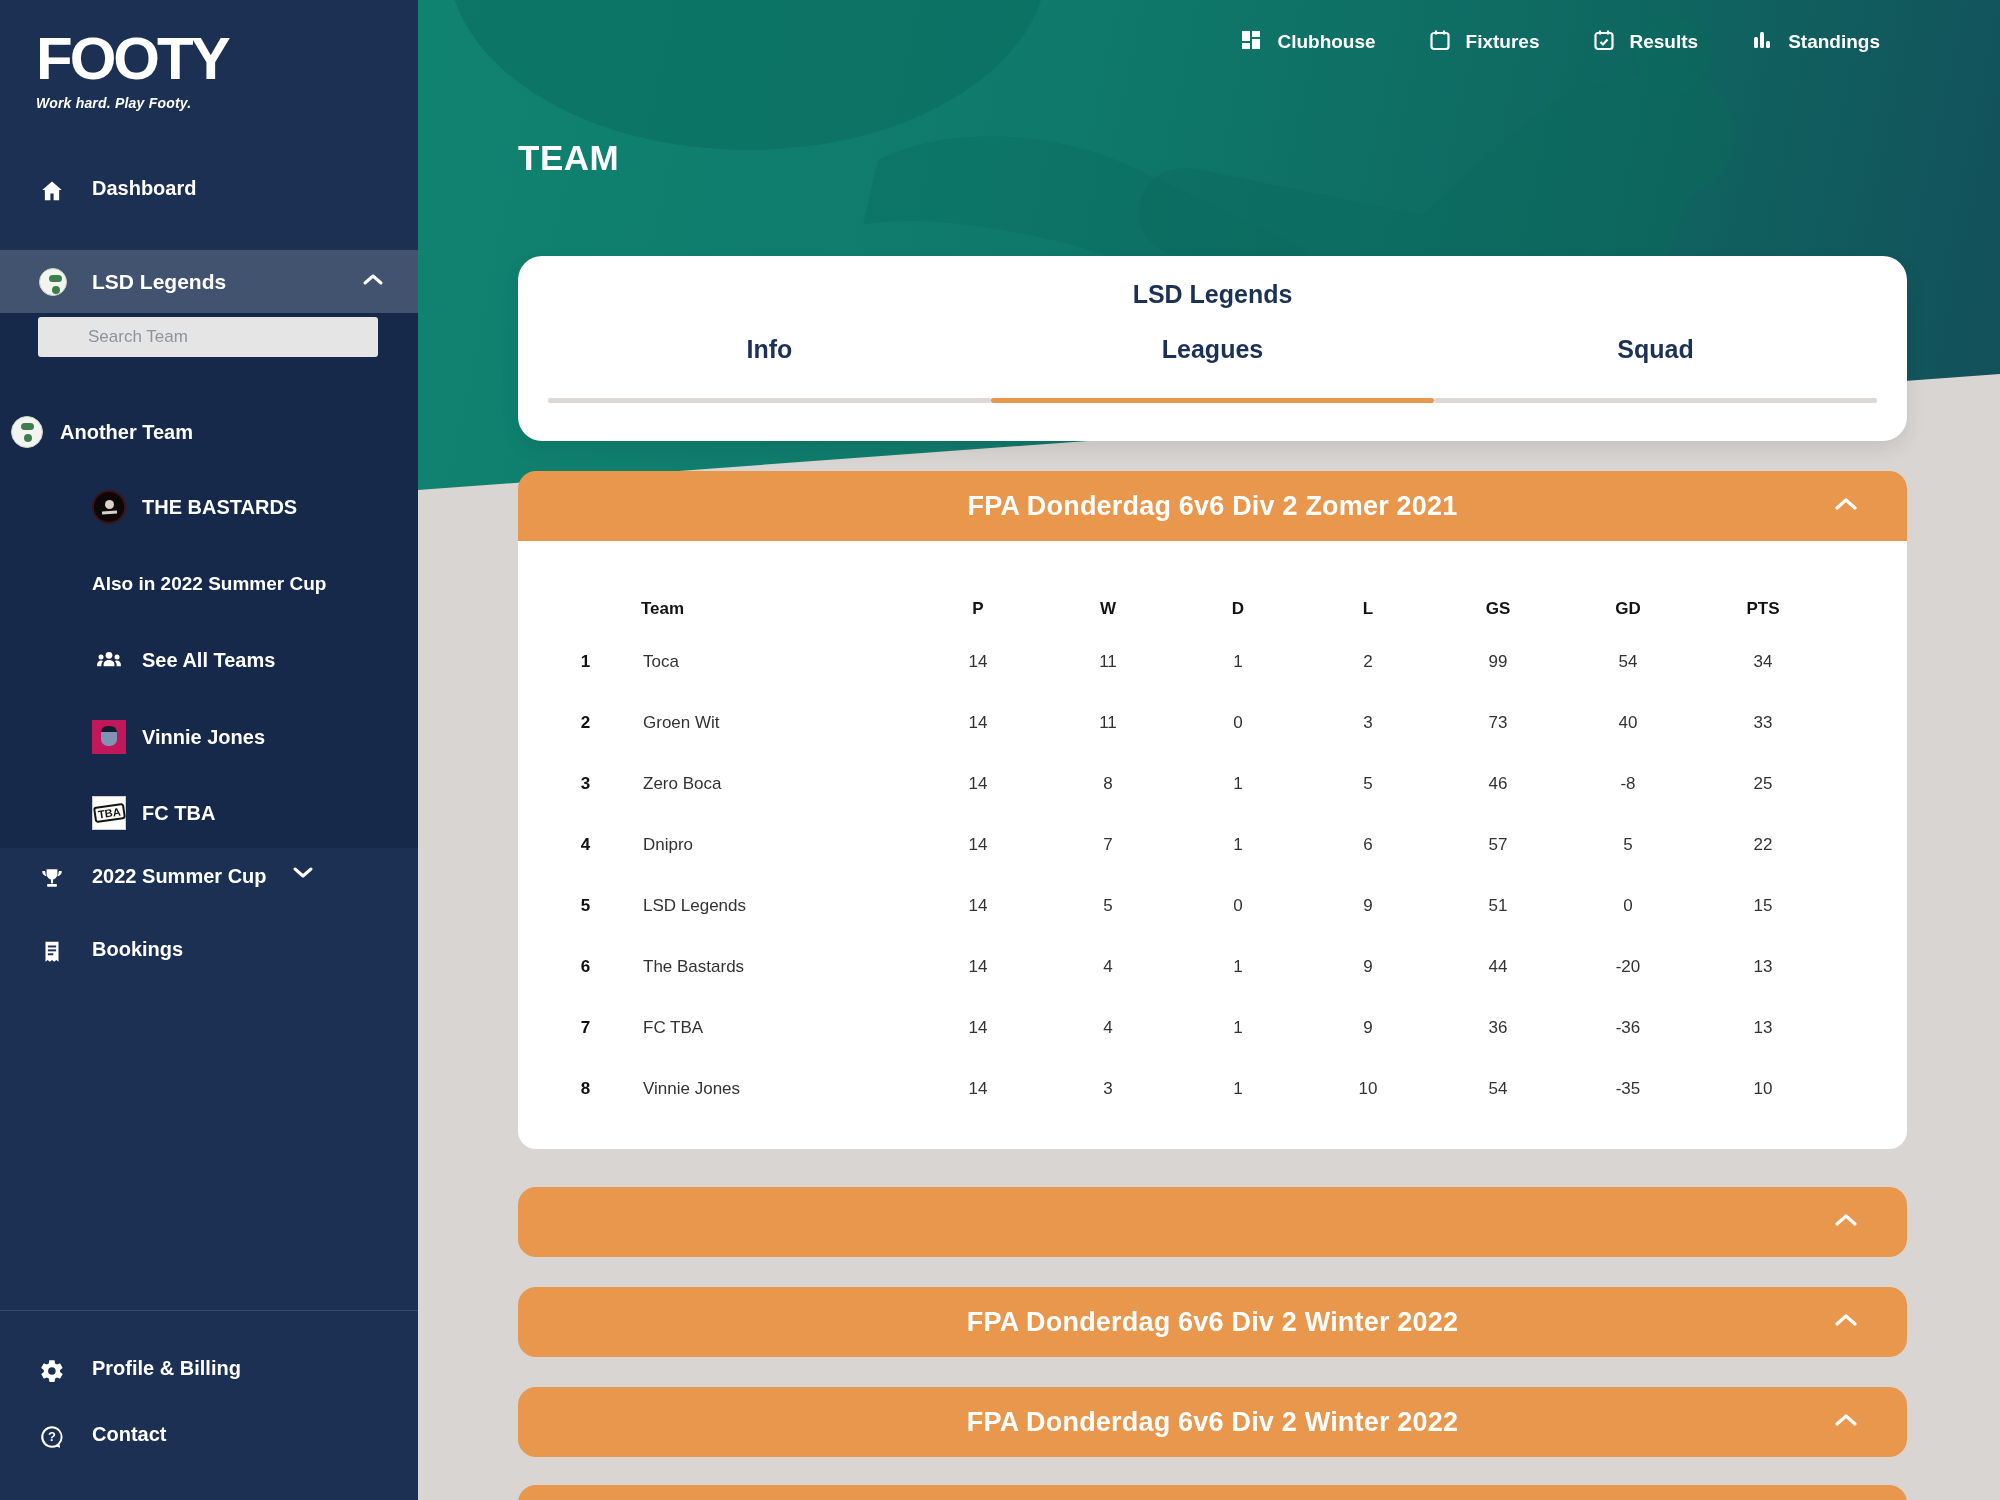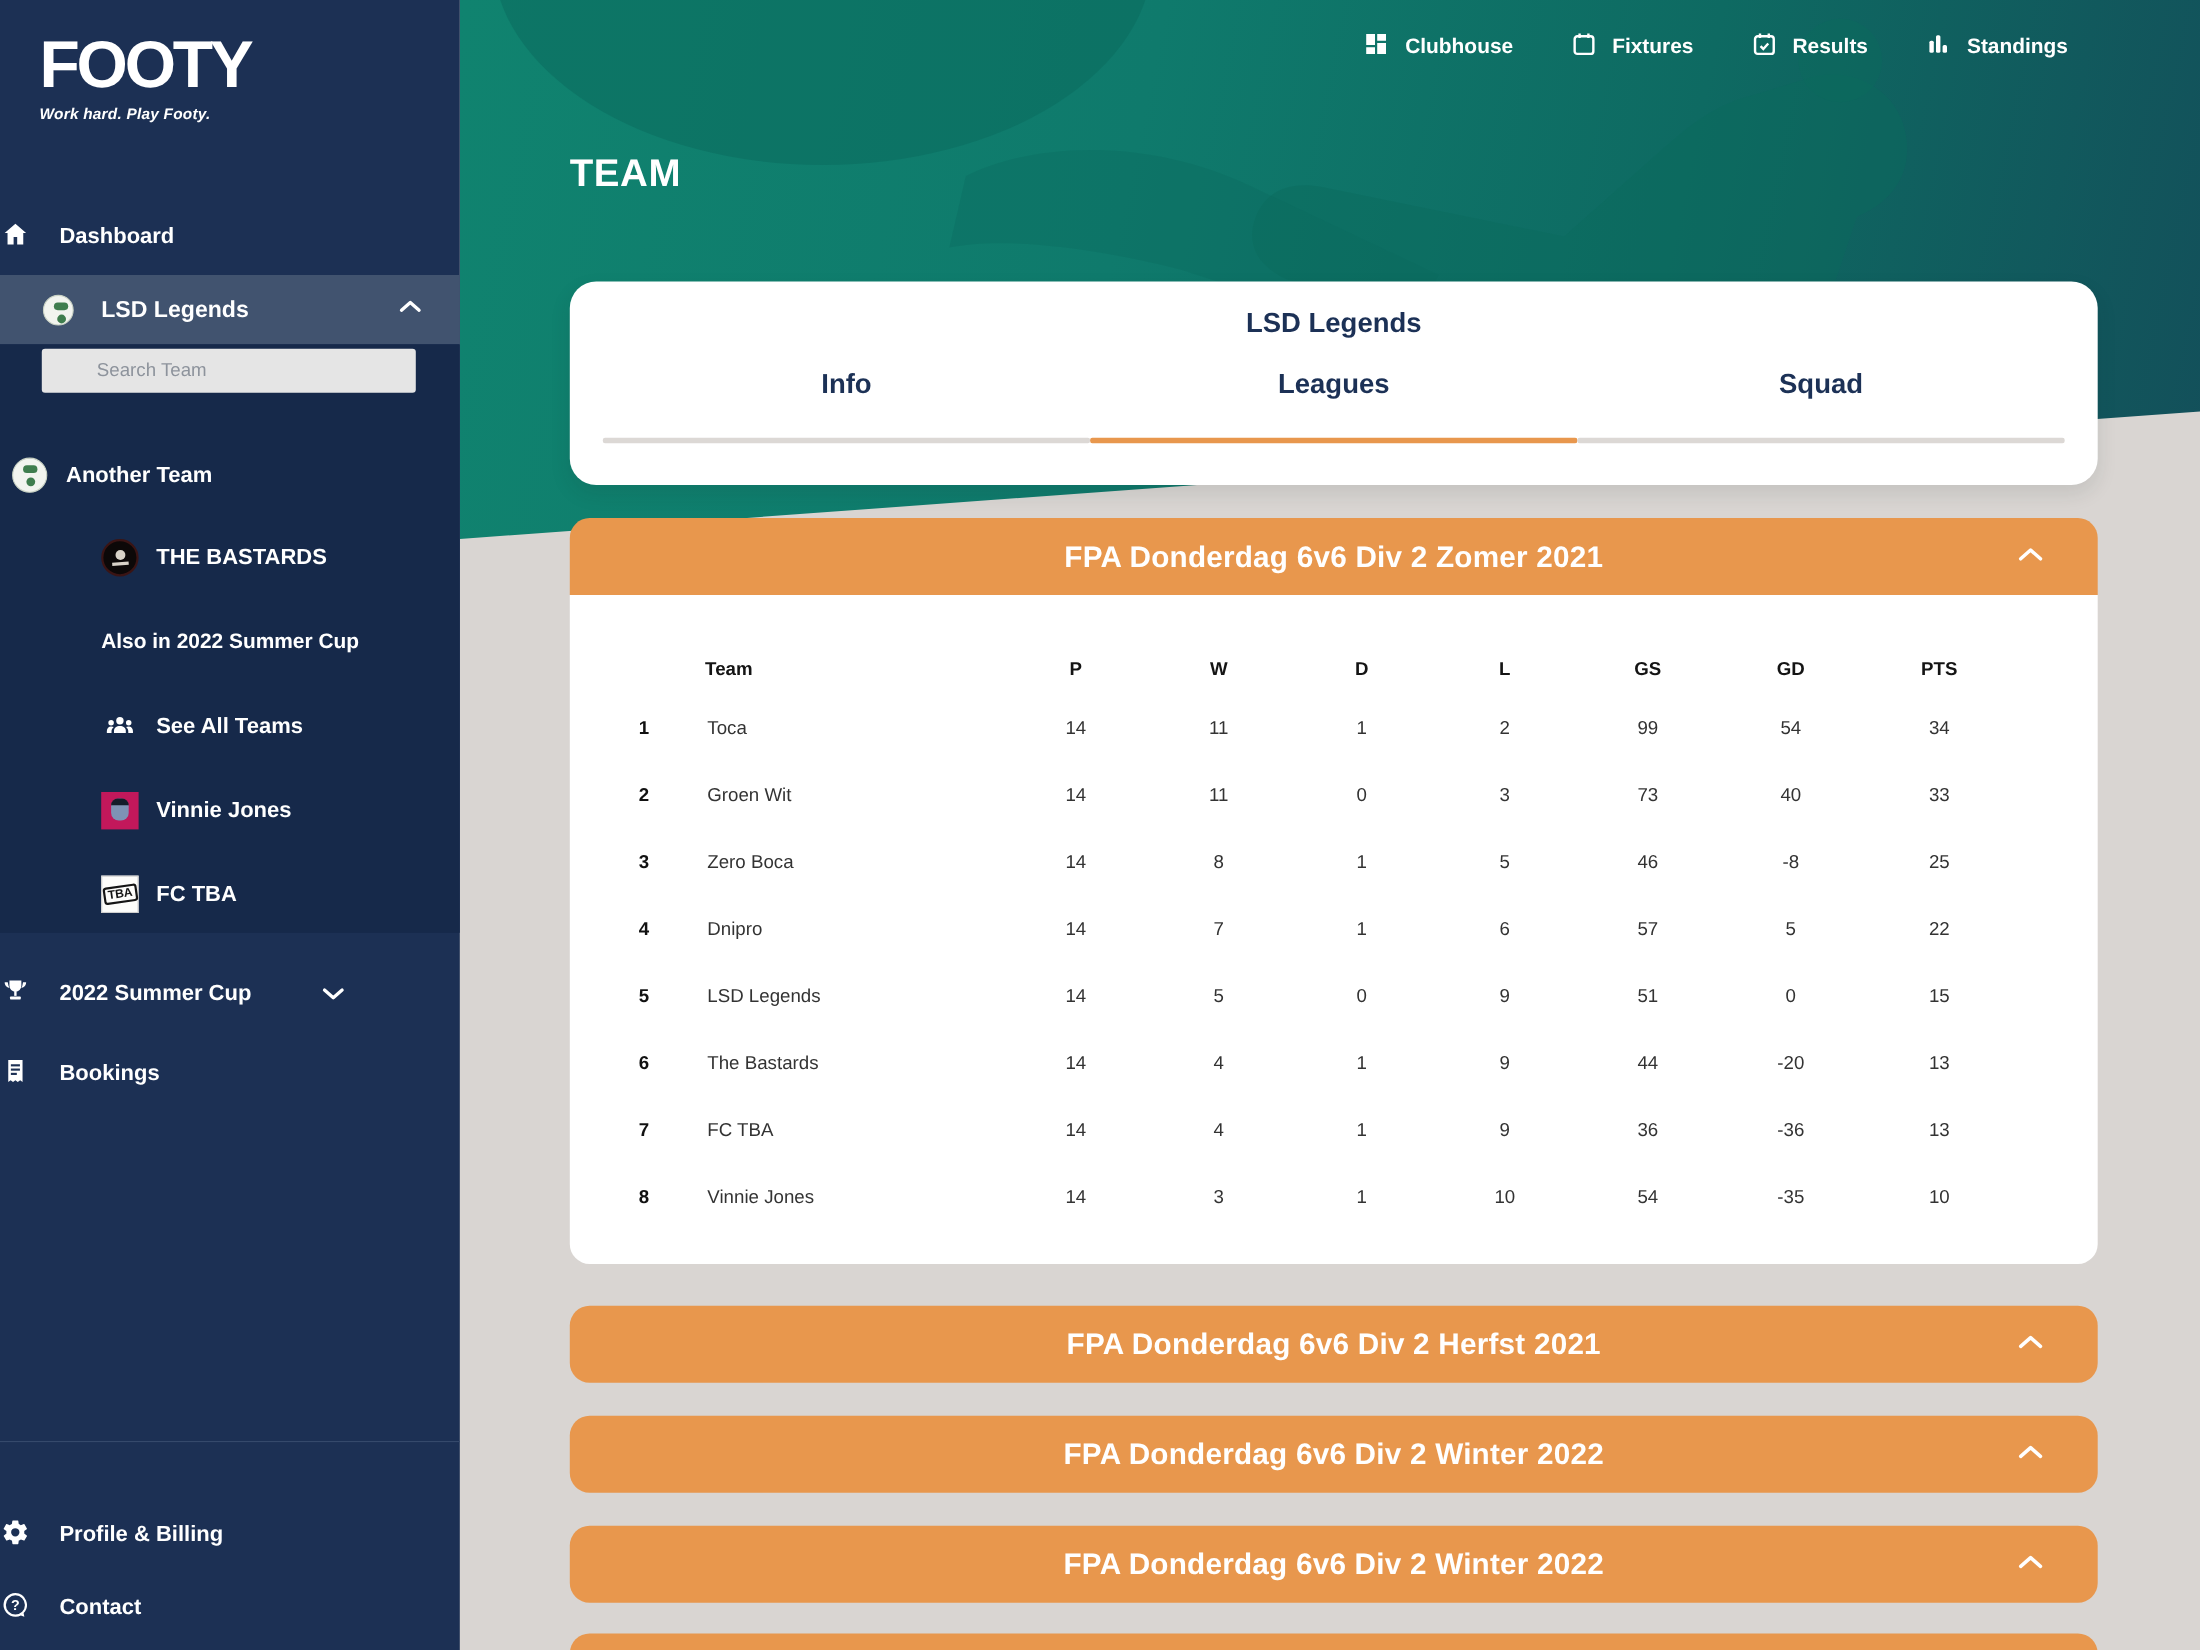--- a/index.html
+++ b/index.html
@@ -7,21 +7,21 @@
     font-family:"Liberation Sans", sans-serif; background:#D9D5D2; }
 
   
   .sidebar { position:absolute; left:0; top:0; width:418px; height:1500px;
     background:#1C3054; z-index:5; }
   .logo-block { position:absolute; top:24px; left:36px; }
   .logo-text { color:#fff; font-size:60px; font-weight:900; letter-spacing:-3px; }
   .logo-tagline { color:#fff; font-size:14px; font-weight:700; font-style:italic; margin-top:2px; letter-spacing:0.2px; }
 
   .side-row { position:absolute; left:0; width:348px; height:50px;
-    display:flex; align-items:flex-end; cursor:pointer; }
+    display:flex; align-items:flex-start; padding-left:38px; cursor:pointer; }
   .side-row .lbl { color:#fff; font-size:20px; font-weight:700; margin-left:26px; }
   .icon-box { width:28px; height:28px; display:flex; align-items:center; justify-content:center; flex:none; }
 
   .active-team-row { position:absolute; left:0; top:250px; width:418px; height:63px;
     background:#41536F; display:flex; align-items:center; padding-left:36px; cursor:pointer; }
   .active-team-row .lbl { color:#fff; font-size:21px; font-weight:700; margin-left:22px; }
   .chev { position:absolute; right:34px; }
 
   .subpanel { position:absolute; left:0; top:313px; width:418px; height:535px; background:#16294A; }
   .search-input { position:absolute; left:38px; top:4px; width:340px; height:40px;
@@ -412,21 +412,20 @@
     <div class="col-stat">10</div>
     <div class="col-stat">54</div>
     <div class="col-stat">-35</div>
     <div class="col-pts">10</div>
   </div>
 </div>
     </div>
 
     <div id="collapsed-container">
   <div class="accordion closed first-closed">
-    <span class="ttl">FPA Donderdag 6v6 Div 2 Herfst 2021</span>
     <span class="chev">
       <svg width="26" height="16" viewBox="0 0 26 16">
               <polyline points="4,12 13,4 22,12" fill="none" stroke="#fff" stroke-width="3.2" stroke-linecap="round" stroke-linejoin="round"></polyline>
             </svg>
     </span>
   </div>
 
   <div class="accordion closed">
     <span class="ttl">FPA Donderdag 6v6 Div 2 Winter 2022</span>
     <span class="chev">

